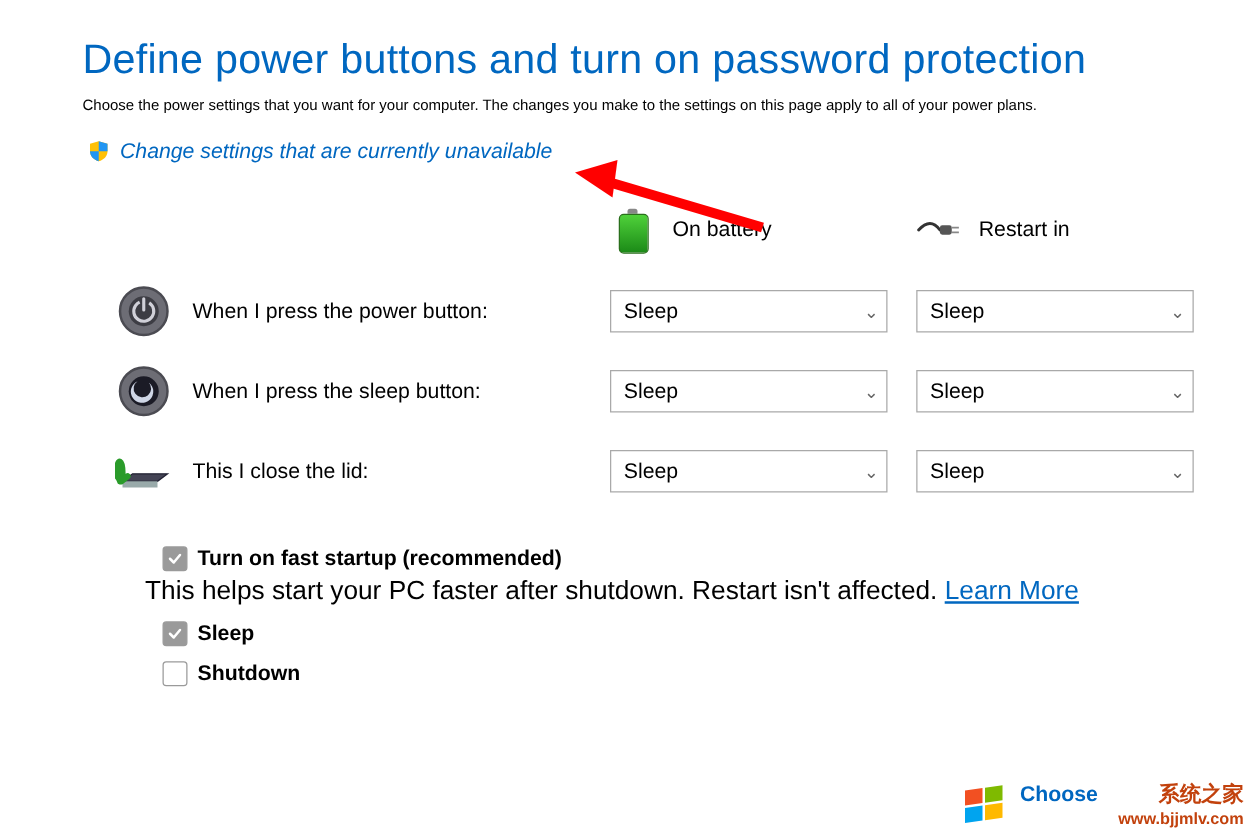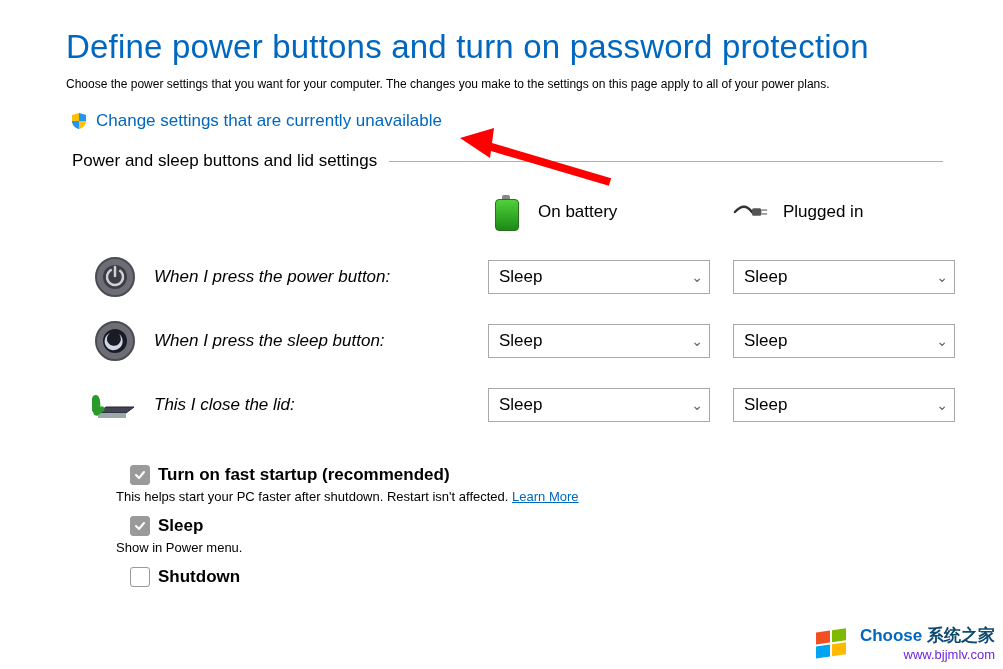--- a/index.html
+++ b/index.html
@@ -1,76 +1,72 @@
 <!DOCTYPE html>
 <html><head>
 <meta charset="utf-8">
 <style>
   html,body{margin:0;padding:0;font-family:"Segoe UI",Tahoma,sans-serif;background:#fff;color:#000;font-size:16px;}
   body{width:1003px;height:669px;position:relative;overflow:hidden;}
   .content{padding:28px 60px 0 66px;}
   h1{color:#0067c0;font-weight:400;font-size:33px;margin:0 0 10px 0;letter-spacing:.2px;}
   .sub{font-size:12px;line-height:1.45;margin:0 0 18px 0;}
-  .admin-link{display:flex;align-items:center;gap:8px;margin:0 0 20px 4px;}
+  .admin-link{display:flex;align-items:center;gap:8px;margin:0 0 20px 4px;font-style:italic;}
   .shield{width:18px;height:18px;display:inline-block;position:relative;}
   .shield svg{display:block;}
   .link-text{color:#0067c0;font-size:17px;}
   .sect-title{font-size:17px;margin:0 0 0 6px;}
   .sect-line{display:flex;align-items:center;gap:12px;margin-bottom:8px;}
   .sect-line .rule{flex:1;height:1px;background:#b0b0b0;}
   .cols{display:grid;grid-template-columns:422px 245px 245px;align-items:center;text-align:right;}
   .col-head{display:flex;align-items:center;gap:14px;font-size:17px;height:66px;}
   .col-head .hicon{width:36px;height:36px;display:flex;align-items:center;justify-content:center;}
   .battery-icon{width:22px;height:34px;position:relative;}
   .battery-icon .body{position:absolute;left:0;top:4px;width:22px;height:30px;border-radius:4px;background:linear-gradient(180deg,#4fd13a 0%,#1b8a17 100%);border:1px solid #2a6f1c;}
   .battery-icon .cap{position:absolute;left:7px;top:0;width:8px;height:4px;background:#888;border-radius:2px 2px 0 0;}
-  .row{display:flex;align-items:center;gap:16px;height:64px;font-style:italic;}
+  .row{display:flex;align-items:center;gap:16px;height:64px;}
   .row .ricon{width:46px;height:46px;margin-left:26px;display:flex;align-items:center;justify-content:center;}
   .row .rlabel{font-size:17px;}
   .sel{position:relative;width:222px;height:34px;border:1px solid #a9a9a9;background:#fff;display:flex;align-items:center;padding:0 32px 0 10px;font-size:17px;margin-right:20px;box-sizing:border-box;}
   .sel .chev{position:absolute;right:6px;top:50%;transform:translateY(-50%);color:#666;font-size:14px;}
   .shutdown{margin-top:28px;}
   .opt{margin:12px 0 6px 24px;}
   .opt .head{display:flex;align-items:center;gap:8px;padding-left:40px;}
   .cb{width:18px;height:18px;border:1px solid #9a9a9a;border-radius:3px;display:inline-flex;align-items:center;justify-content:center;background:#fff;}
   .cb.checked{background:#9a9a9a;border-color:#9a9a9a;color:#fff;}
   .cb.checked svg{display:block;}
   .cb svg{display:none;width:12px;height:12px;}
   .opt .lbl{font-size:17px;font-weight:700;}
-  .opt .desc{margin:4px 0 0 26px;font-size:13px;}
+  .opt .desc{margin:4px 0 0 26px;font-size:21px;}
   .inline-link{color:#0067c0;text-decoration:underline;cursor:pointer;}
   .arrow{position:absolute;left:460px;top:128px;pointer-events:none;}
   .watermark{position:absolute;right:8px;bottom:6px;display:flex;align-items:center;gap:8px;}
   .watermark .wtxt{text-align:left;}
   .watermark .wtxt1{font-size:17px;font-weight:700;}
-  .watermark .wtxt1 .gray{color:#0c4a6e;}
-  .watermark .wtxt2{font-size:13px;color:#6d28d9;text-align:right;}
+  .watermark .wtxt1 .gray{color:#c2410c;margin-left:44px;}
+  .watermark .wtxt2{font-size:13px;color:#c2410c;text-align:right;font-weight:bold;}
 </style>
 </head>
 <body>
 
 <div class="content">
   <h1>Define power buttons and turn on password protection</h1>
   <p class="sub">Choose the power settings that you want for your computer. The changes you make to the settings on this page apply to all of your power plans.</p>
 
   <div class="admin-link">
     <span class="shield">
       <svg viewBox="0 0 18 18">
           <path d="M9 1 L16 3 V9 C16 13 13 16 9 17 C5 16 2 13 2 9 V3 Z" fill="#ffc107"></path>
           <path d="M9 1 L16 3 V9 H9 Z" fill="#2196f3"></path>
           <path d="M9 9 H2 V9 C2 13 5 16 9 17 Z" fill="#2196f3"></path>
         </svg>
     </span>
     <span class="link-text">Change settings that are currently unavailable</span>
   </div>
 
-  <div class="sect-line">
-    <span class="sect-title">Power and sleep buttons and lid settings</span>
-    <span class="rule"></span>
-  </div>
 
   <div class="cols">
     <div></div>
     <div class="col-head">
       <span class="hicon">
         <span class="battery-icon">
             <span class="cap"></span>
             <span class="body"></span>
           </span>
       </span>
@@ -78,21 +74,21 @@
     </div>
     <div class="col-head">
       <span class="hicon">
         <svg width="38" height="22" viewBox="0 0 38 22">
             <path d="M2 11 Q 12 0 20 11" stroke="#333" stroke-width="2.5" fill="none" stroke-linecap="round"></path>
             <rect x="20" y="7" width="10" height="8" rx="2" fill="#555"></rect>
             <line x1="30" y1="9" x2="36" y2="9" stroke="#888" stroke-width="1.6"></line>
             <line x1="30" y1="13" x2="36" y2="13" stroke="#888" stroke-width="1.6"></line>
           </svg>
       </span>
-      <span>Plugged in</span>
+      <span>Restart in</span>
     </div>
   </div>
 
   <div class="cols">
     <div class="row">
       <span class="ricon">
         <svg width="42" height="42" viewBox="0 0 42 42">
             <circle cx="21" cy="21" r="19" fill="#6d6d75" stroke="#4b4b52" stroke-width="2"></circle>
             <circle cx="21" cy="21" r="12" fill="#3d3d44"></circle>
             <circle cx="21" cy="21" r="8" fill="none" stroke="#d0d0d8" stroke-width="2.5" stroke-dasharray="42 8" transform="rotate(-57 21 21)"></circle>
@@ -173,21 +169,20 @@
 
     <div class="opt">
       <div class="head">
         <span class="cb checked">
           <svg viewBox="0 0 12 12">
               <path d="M2 6 L5 9 L10 3" stroke="#fff" stroke-width="2" fill="none" stroke-linecap="round" stroke-linejoin="round"></path>
             </svg>
         </span>
         <span class="lbl">Sleep</span>
       </div>
-      <div class="desc">Show in Power menu.</div>
     </div>
 
     <div class="opt">
       <div class="head">
         <span class="cb">
           
         </span>
         <span class="lbl">Shutdown</span>
       </div>
     </div>

